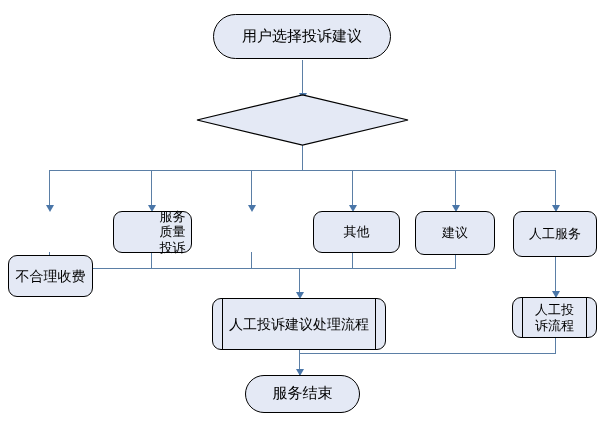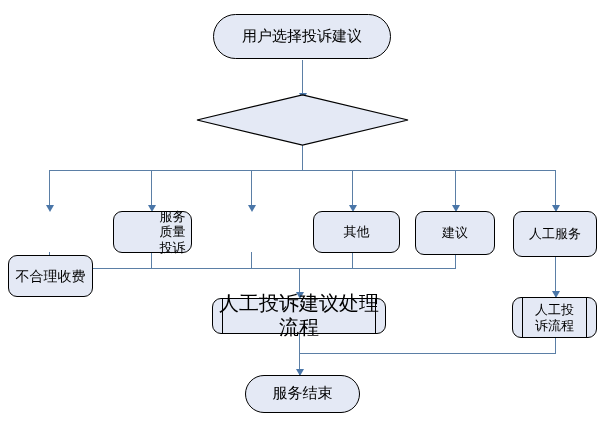--- a/index.html
+++ b/index.html
@@ -167,21 +167,21 @@
   </div>
 
   <div class="node n-roundrect" style="left:415px; top:211px; width:80px; height:44px; font-size:13px;">
     <span class="lbl">建议</span>
   </div>
 
   <div class="node n-roundrect" style="left:513px; top:211px; width:84px; height:46px; font-size:13px;">
     <span class="lbl">人工服务</span>
   </div>
 
-  <div class="node n-predef" style="left:212px; top:298px; width:174px; height:36px; font-size:20px;">
+  <div class="node n-predef" style="left:212px; top:298px; width:174px; height:52px; font-size:14px;">
     <span class="lbl">人工投诉建议处理流程</span>
   </div>
 
   <div class="node n-terminator" style="left:245px; top:375px; width:115px; height:38px; font-size:15px;">
     <span class="lbl">服务结束</span>
   </div>
 
   <div class="node n-predef" style="left:512px; top:297px; width:85px; height:41px; font-size:13px;">
     <span class="lbl">人工投
 诉流程</span>

